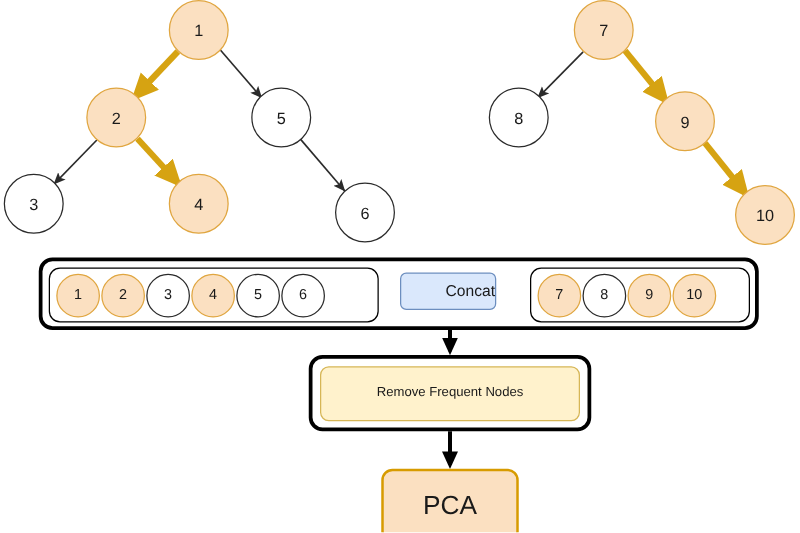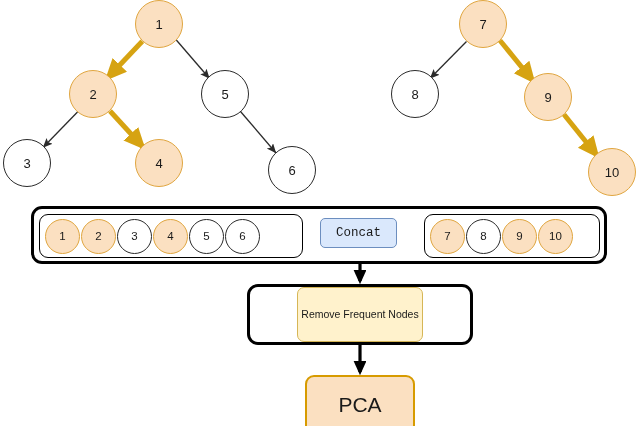--- a/index.html
+++ b/index.html
@@ -90,44 +90,42 @@
     left: 320px;
     top: 218px;
     width: 77px;
     height: 30px;
     box-sizing: border-box;
     background: #dae8fc;
     border: 1.4px solid #6c8ebf;
     border-radius: 5px;
     display: flex;
     align-items: center;
-    justify-content: center;
+    justify-content: flex-end;
     font-size: 12.5px;
     color: #1a1a1a;
     z-index: 4;
-    font-family: Liberation Mono, monospace;
   }
   
   #process-bar {
     position: absolute;
     left: 247px;
     top: 284px;
     width: 226px;
     height: 61px;
     box-sizing: border-box;
     border: 3.4px solid #000000;
     border-radius: 11px;
     background: #ffffff;
     display: flex;
     align-items: center;
     justify-content: center;
     gap: 5px;
     padding: 0 6px;
     z-index: 2;
-    flex-direction: column;
   }
   .process-box {
     flex: 1 1 0;
     height: 44px;
     box-sizing: border-box;
     background: #fff2cc;
     border: 1.6px solid #d6b656;
     border-radius: 7px;
     display: flex;
     align-items: center;

